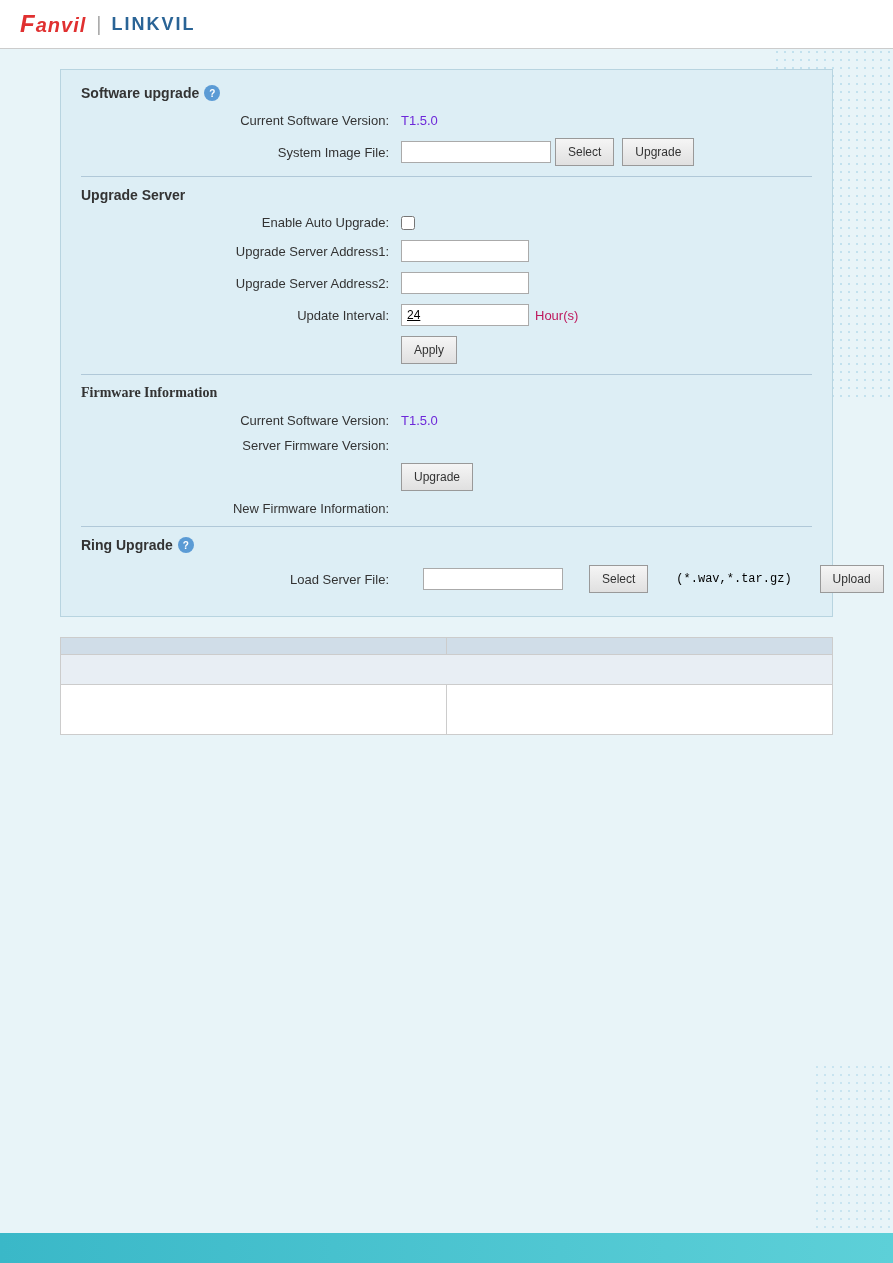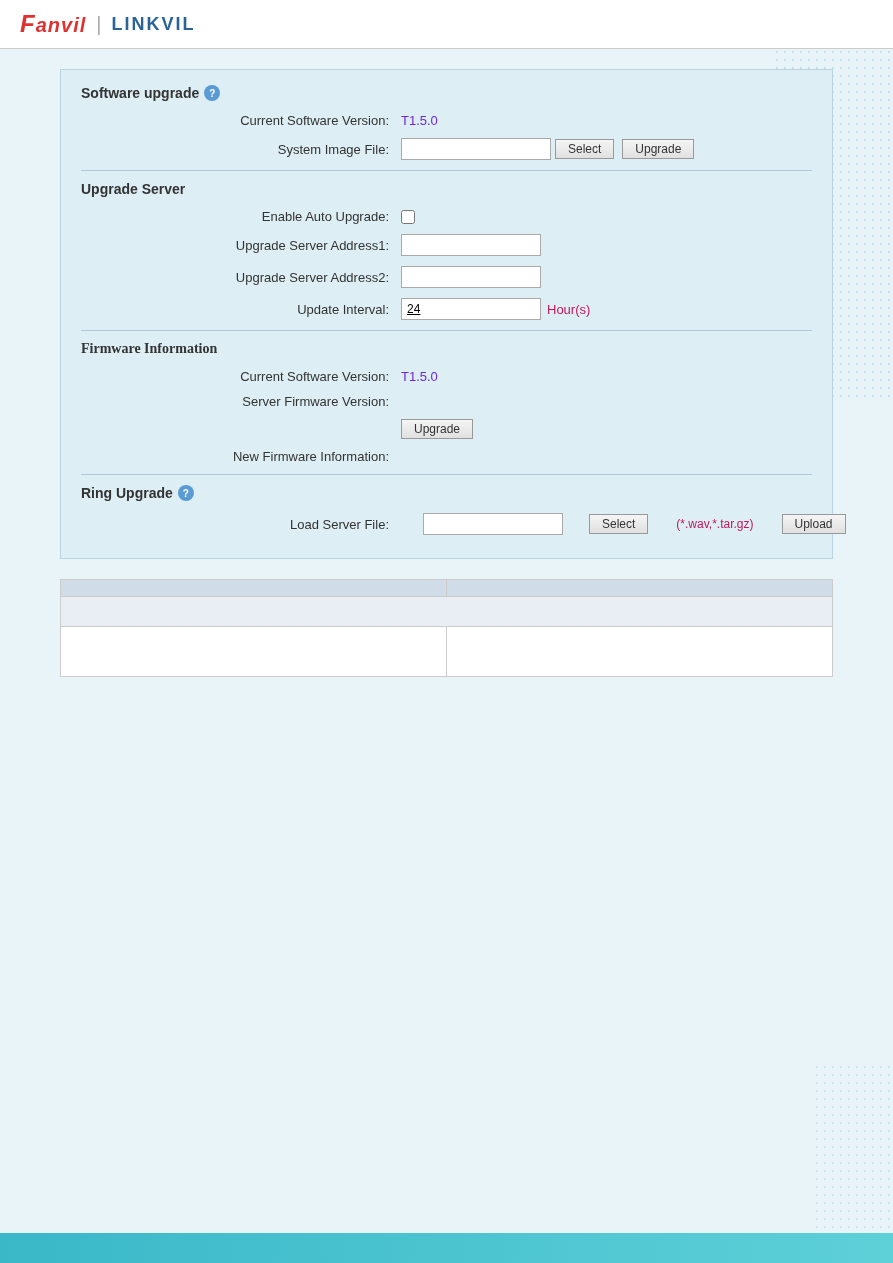--- a/index.html
+++ b/index.html
@@ -158,30 +158,30 @@
       padding: 2px 5px;
       height: 22px;
       font-size: 12px;
     }
 
     .text-input-lg {
       width: 150px;
     }
 
     .text-input-md {
-      width: 140px;
+      width: 128px;
       text-decoration: underline;
     }
 
     
     .btn {
       border: 1px solid #999;
       background: linear-gradient(to bottom, #f5f5f5, #e0e0e0);
       padding: 2px 12px;
-      height: 20px;
+      height: 28px;
       font-size: 12px;
       cursor: pointer;
       color: #333;
       text-align: center;
     }
 
     
     .checkbox {
       width: 14px;
       height: 14px;
@@ -205,23 +205,24 @@
     
     .ring-form-row {
       display: flex;
       align-items: center;
       margin-bottom: 8px;
       padding-left: 120px;
       gap: 22px;
     }
 
     .file-hint {
-      color: #be185d;
+      color: #000000;
       font-size: 12px;
       margin: 0 6px;
+      font-family: Liberation Mono, monospace;
     }
 
     
     .bottom-table-container {
       margin: 20px 0;
       position: relative;
       z-index: 2;
     }
 
     .bottom-table {
@@ -317,20 +318,23 @@
       <span class="form-label">Upgrade Server Address2:</span>
       <input type="text" class="text-input text-input-md" style="">
     </div>
 
     <div class="form-row">
       <span class="form-label">Update Interval:</span>
       <input type="text" class="text-input text-input-md" value="24" style="">
       <span class="unit-label">Hour(s)</span>
     </div>
 
+    <div class="apply-row">
+      <button class="btn">Apply</button>
+    </div>
 
     <hr class="section-divider">
 
     <div class="section-header" style="margin-top:10px;font-family:Liberation Serif, serif;">
       <span>Firmware Information</span>
     </div>
 
     <div class="form-row">
       <span class="form-label">Current Software Version:</span>
       <span class="form-value">T1.5.0</span>

